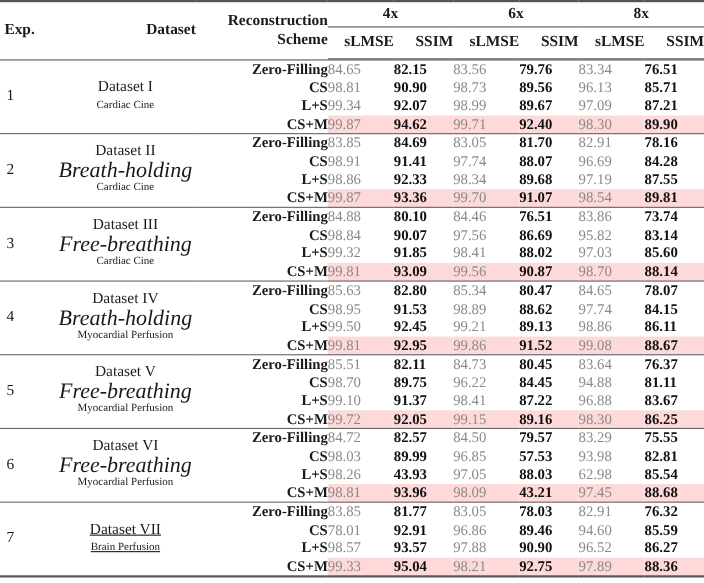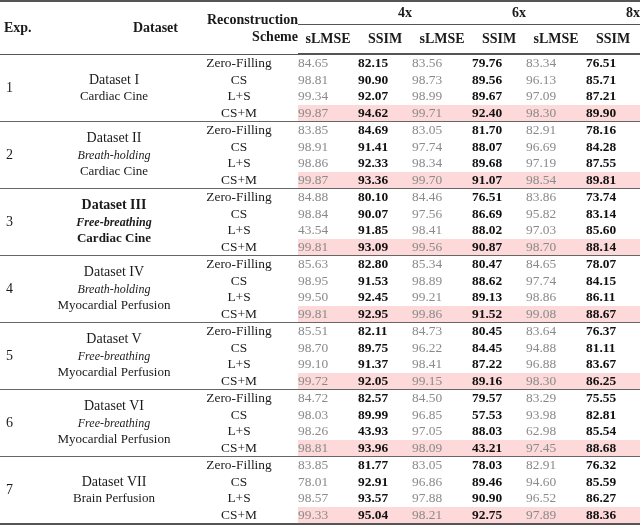--- a/index.html
+++ b/index.html
@@ -2,39 +2,39 @@
 <html><head>
 <meta charset="utf-8">
 <style>
   html, body { margin: 0; padding: 0; background: #ffffff; }
   body { width: 640px; height: 530px; overflow: hidden; font-family: "DejaVu Serif", "Liberation Serif", serif; color: #1a1a1a; }
   .wrap { position: relative; width: 640px; height: 530px; }
   table { border-collapse: collapse; width: 640px; font-family: "Liberation Serif", "DejaVu Serif", serif; font-size: 13.4px; }
   td, th { padding: 0; white-space: nowrap; }
   .top-rule { border-top: 2px solid #555; }
   .hdr1 th { height: 22px; font-weight: bold; font-size: 14px; text-align: center; vertical-align: middle; }
-  .hdr1 th.grp { border-bottom: 1.3px solid #555; text-align: right; }
-  .hdr2 th { height: 28px; font-weight: bold; font-size: 14px; text-align: center; vertical-align: middle; margin-top: 40px; }
+  .hdr1 th.grp { border-bottom: 1.3px solid #555; }
+  .hdr2 th { height: 28px; font-weight: bold; font-size: 14px; text-align: right; vertical-align: middle; margin-top: 40px; }
   .hdr-bottom th, .hdr-bottom td { border-bottom: 1.5px solid #555; }
   th.exp { text-align: left; padding-left: 4px; width: 46px; }
   th.ds { text-align: right; padding-left: 8px; width: 120px; }
   th.rs { text-align: right; width: 118px; line-height: 17px; }
-  .scheme { width: 118px; padding-left: 2px; text-align: center; }
+  .scheme { width: 118px; padding-left: 2px; text-align: right; font-weight: bold; }
   td.num { text-align: left; }
   td.gray { color: #8a8a8a; }
   td.dark { color: #111; font-weight: 600; }
   tr.row td { height: 16.5px; line-height: 16.5px; }
   tr.hl td.num { background: #fdd9d9; }
   tr.grp-end td { border-bottom: 1.5px solid #666; }
   tr.last td { border-bottom: 2px solid #555; }
   td.exp-cell { vertical-align: middle; padding-left: 6px; font-size: 14px; }
   td.ds-cell { vertical-align: middle; text-align: center; line-height: 19px; }
   .ds-name { display: block; font-size: 14px; text-align: center; }
-  .ds-mode { display: block; font-style: italic; font-size: 12px; }
-  .ds-type { display: block; font-size: 13px; }
+  .ds-mode { display: block; font-style: italic; font-size: 20px; }
+  .ds-type { display: block; font-size: 10px; }
   col.c-exp { width: 46px; }
   col.c-ds { width: 124px; }
   col.c-rs { width: 117px; }
   col.c-v1 { width: 60px; }
   col.c-v2 { width: 54px; }
 </style>
 </head>
 <body>
 
 <div class="wrap">
@@ -154,21 +154,21 @@
           <td class="scheme">CS+M</td>
           <td class="num gray">99.87</td>
           <td class="num dark">93.36</td>
           <td class="num gray">99.70</td>
           <td class="num dark">91.07</td>
           <td class="num gray">98.54</td>
           <td class="num dark">89.81</td>
         </tr>
         <tr class="row">
           <td class="exp-cell" rowspan="4" style="border-bottom: 1.5px solid rgb(102, 102, 102);">3</td>
-          <td class="ds-cell" rowspan="4" style="border-bottom: 1.5px solid rgb(102, 102, 102); font-weight: bold;">
+          <td class="ds-cell" rowspan="4" style="border-bottom: 1.5px solid rgb(102, 102, 102);">
             <span class="ds-name">Dataset III</span>
             <span class="ds-mode">Free-breathing</span>
             <span class="ds-type">Cardiac Cine</span>
           </td>
           <td class="scheme">Zero-Filling</td>
           <td class="num gray">84.88</td>
           <td class="num dark">80.10</td>
           <td class="num gray">84.46</td>
           <td class="num dark">76.51</td>
           <td class="num gray">83.86</td>
@@ -178,21 +178,21 @@
           <td class="scheme">CS</td>
           <td class="num gray">98.84</td>
           <td class="num dark">90.07</td>
           <td class="num gray">97.56</td>
           <td class="num dark">86.69</td>
           <td class="num gray">95.82</td>
           <td class="num dark">83.14</td>
         </tr>
         <tr class="row">
           <td class="scheme">L+S</td>
-          <td class="num gray">43.54</td>
+          <td class="num gray">99.32</td>
           <td class="num dark">91.85</td>
           <td class="num gray">98.41</td>
           <td class="num dark">88.02</td>
           <td class="num gray">97.03</td>
           <td class="num dark">85.60</td>
         </tr>
         <tr class="row hl grp-end">
           <td class="scheme">CS+M</td>
           <td class="num gray">99.81</td>
           <td class="num dark">93.09</td>
@@ -322,21 +322,21 @@
           <td class="scheme">CS+M</td>
           <td class="num gray">98.81</td>
           <td class="num dark">93.96</td>
           <td class="num gray">98.09</td>
           <td class="num dark">43.21</td>
           <td class="num gray">97.45</td>
           <td class="num dark">88.68</td>
         </tr>
         <tr class="row">
           <td class="exp-cell" rowspan="4" style="border-bottom: 2px solid rgb(85, 85, 85);">7</td>
-          <td class="ds-cell" rowspan="4" style="border-bottom: 2px solid rgb(85, 85, 85);">
+          <td class="ds-cell" rowspan="4" style="border-bottom: 2px solid rgb(85, 85, 85); text-decoration: underline;">
             <span class="ds-name">Dataset VII</span>
             <span class="ds-type">Brain Perfusion</span>
           </td>
           <td class="scheme">Zero-Filling</td>
           <td class="num gray">83.85</td>
           <td class="num dark">81.77</td>
           <td class="num gray">83.05</td>
           <td class="num dark">78.03</td>
           <td class="num gray">82.91</td>
           <td class="num dark">76.32</td>

